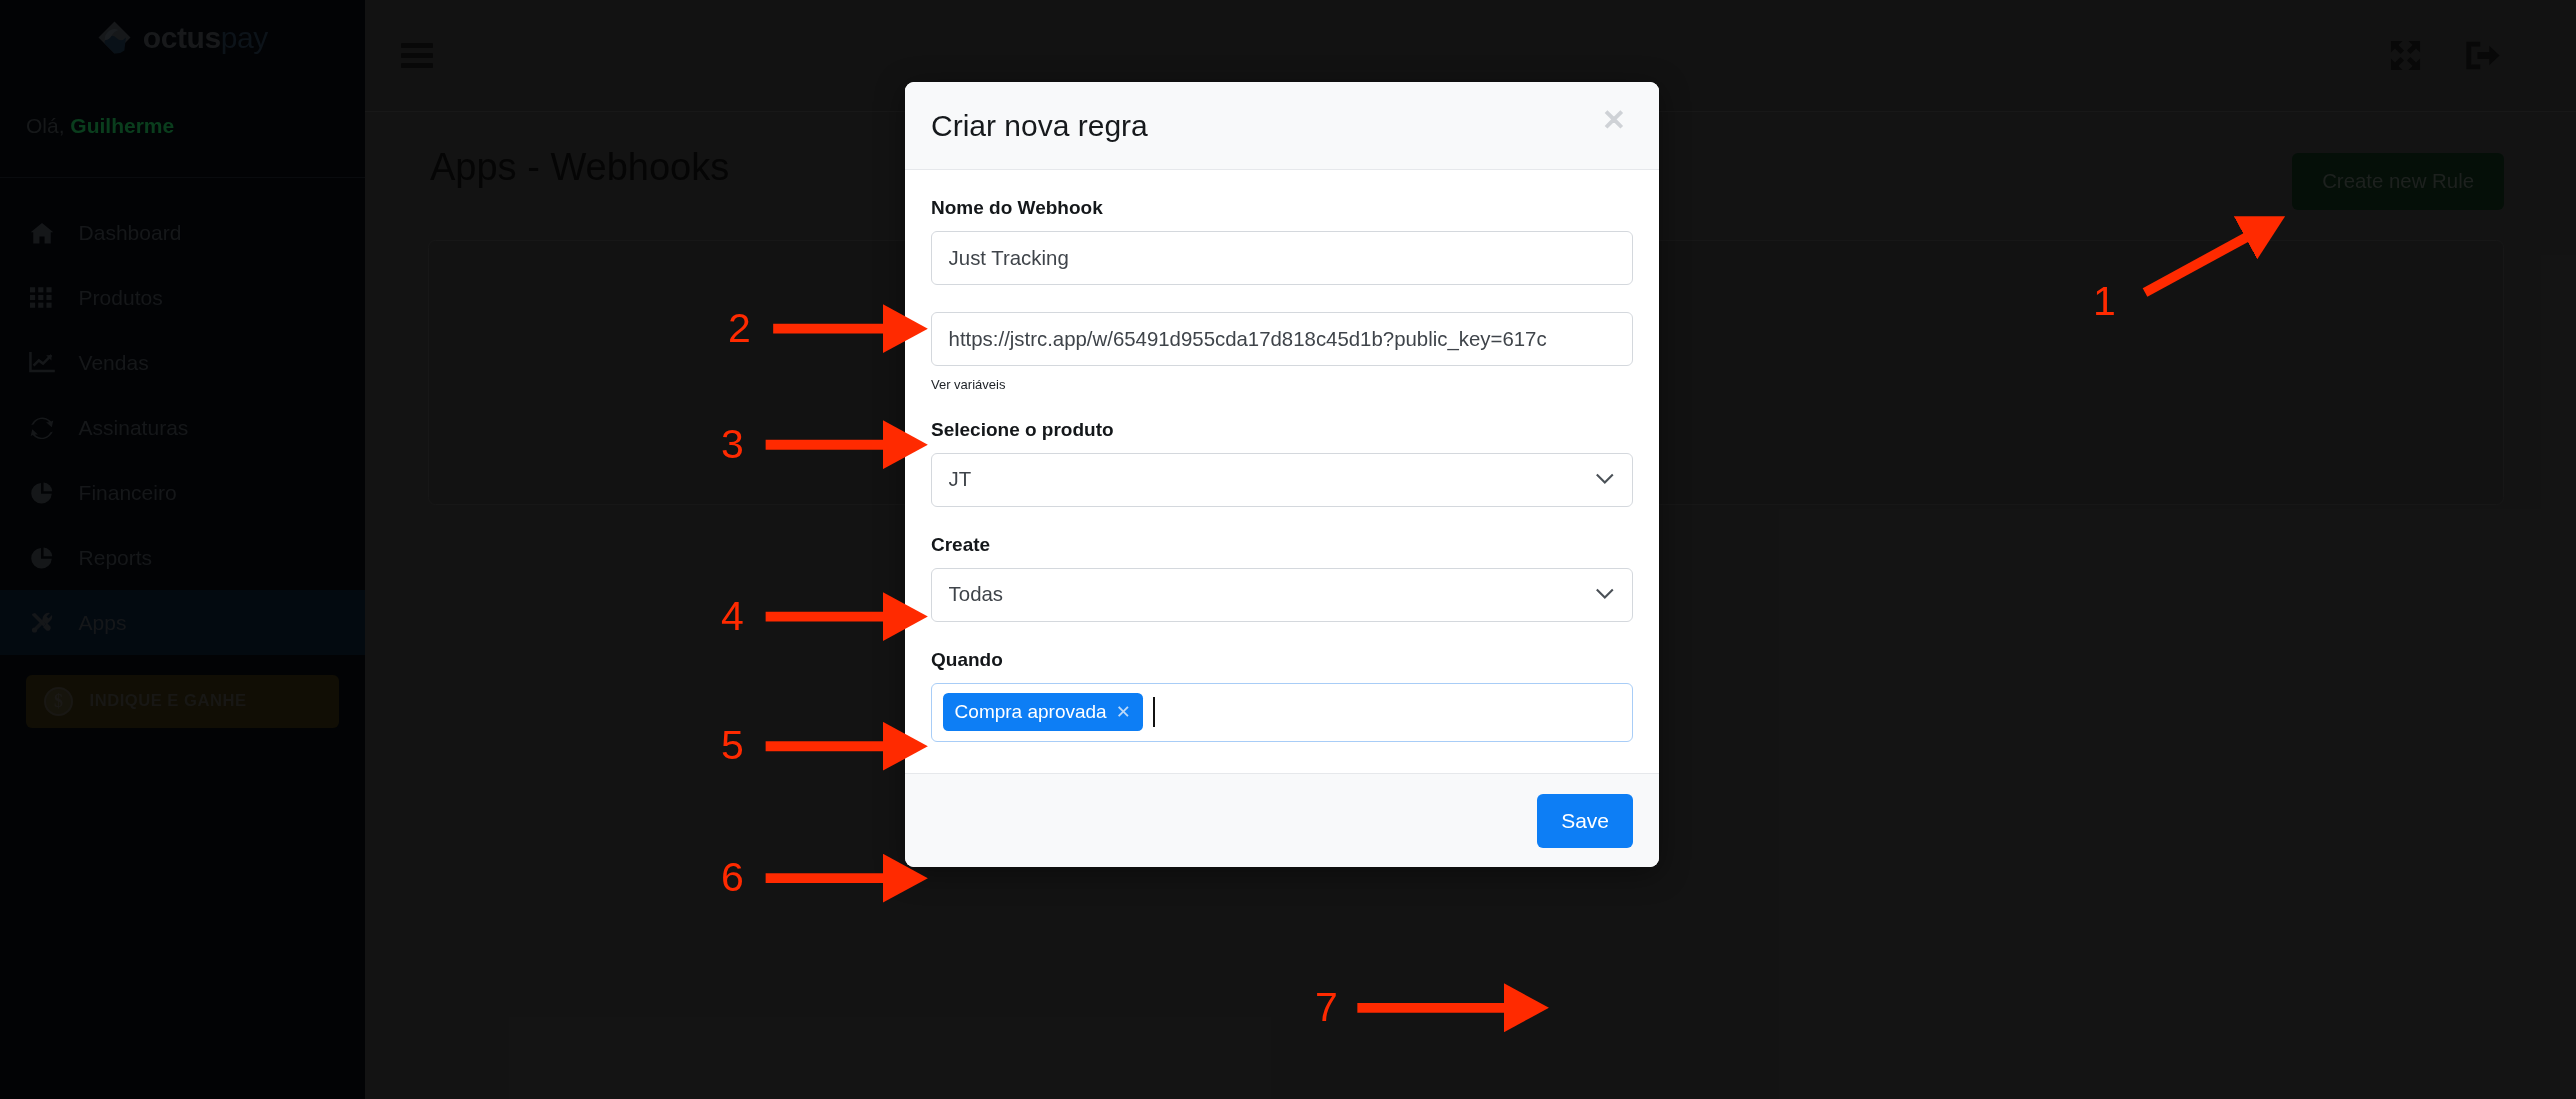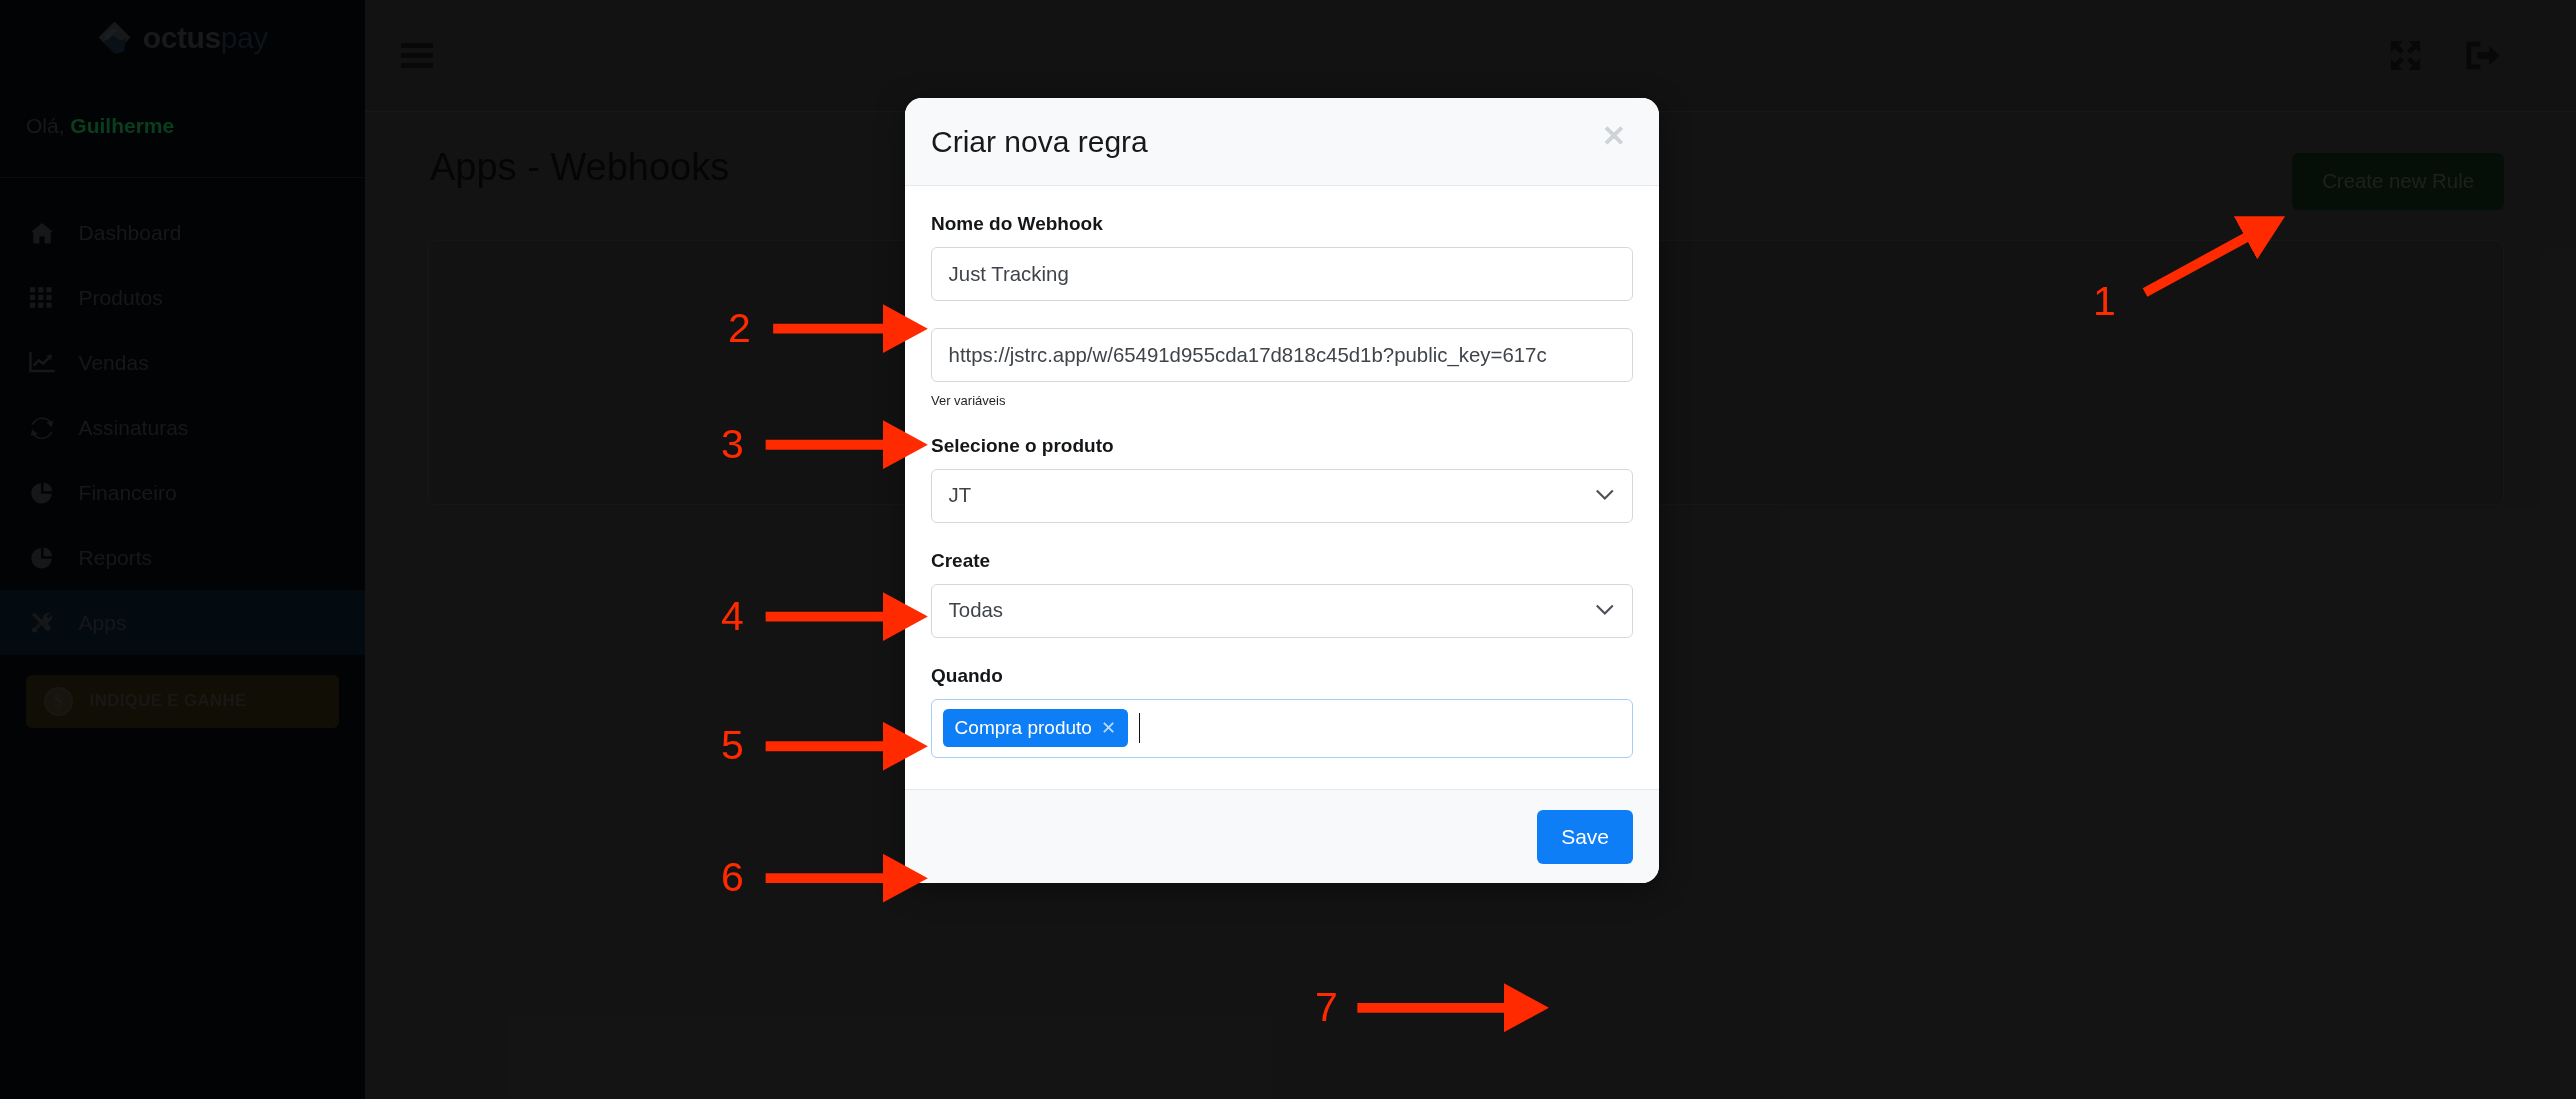--- a/index.html
+++ b/index.html
@@ -152,24 +152,24 @@
 
   
   #overlay {
     position: absolute; left: 0; top: 0;
     width: 2576px; height: 1099px;
     background: rgba(0,0,0,0.52);
     z-index: 20;
   }
   #modal {
     position: absolute;
-    left: 905px; top: 98px;
+    left: 905px; top: 82px;
     width: 754px;
     background: #ffffff;
-    border-radius: 17px;
+    border-radius: 9px;
     box-shadow: 0 6px 30px rgba(0,0,0,0.4);
     z-index: 30;
     overflow: hidden;
   }
   .modal-header {
     background: #f8f9fa;
     padding: 27px 33px 26px 26px;
     border-bottom: 0.8px solid #e6e8eb;
     display: flex; align-items: flex-start; justify-content: space-between;
   }
@@ -474,21 +474,21 @@
               <path d="M1 1.5 L7 7.5 L13 1.5"></path>
             </svg>
           </span>
         </div>
       </div>
 
       <div class="field">
         <label class="field-label">Quando</label>
         <div class="tag-input">
           <span class="tag">
-            <span>Compra produto</span>
+            <span>Compra aprovada</span>
             <span class="tag-x">✕</span>
           </span>
           <span class="caret-bar"></span>
         </div>
       </div>
 
     </div>
 
     <div class="modal-footer">
       <button class="save-btn">Save</button>

